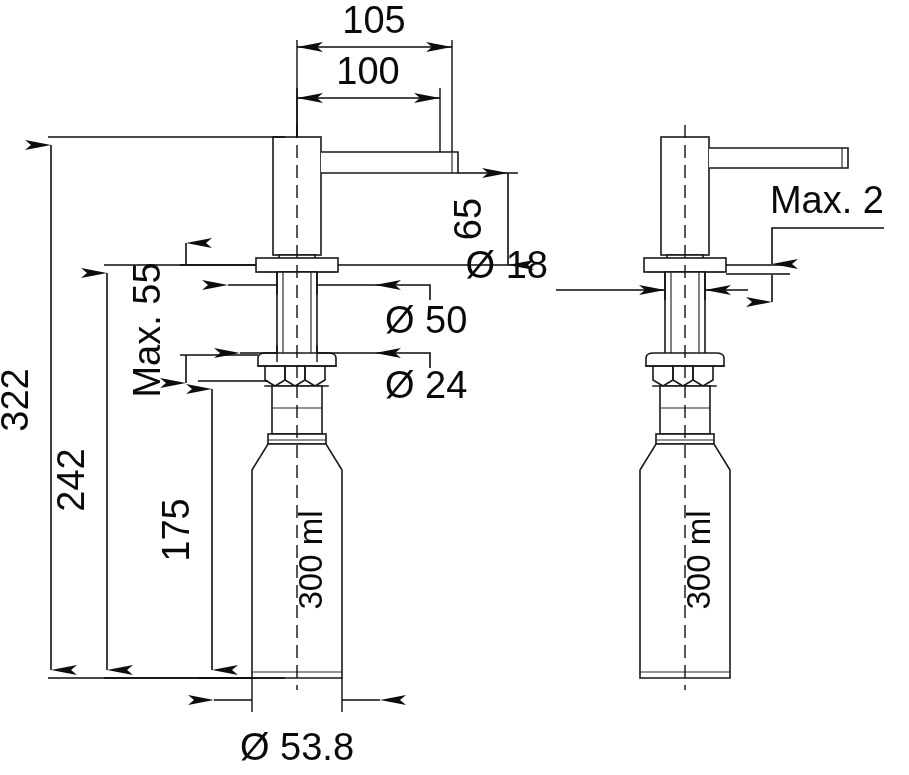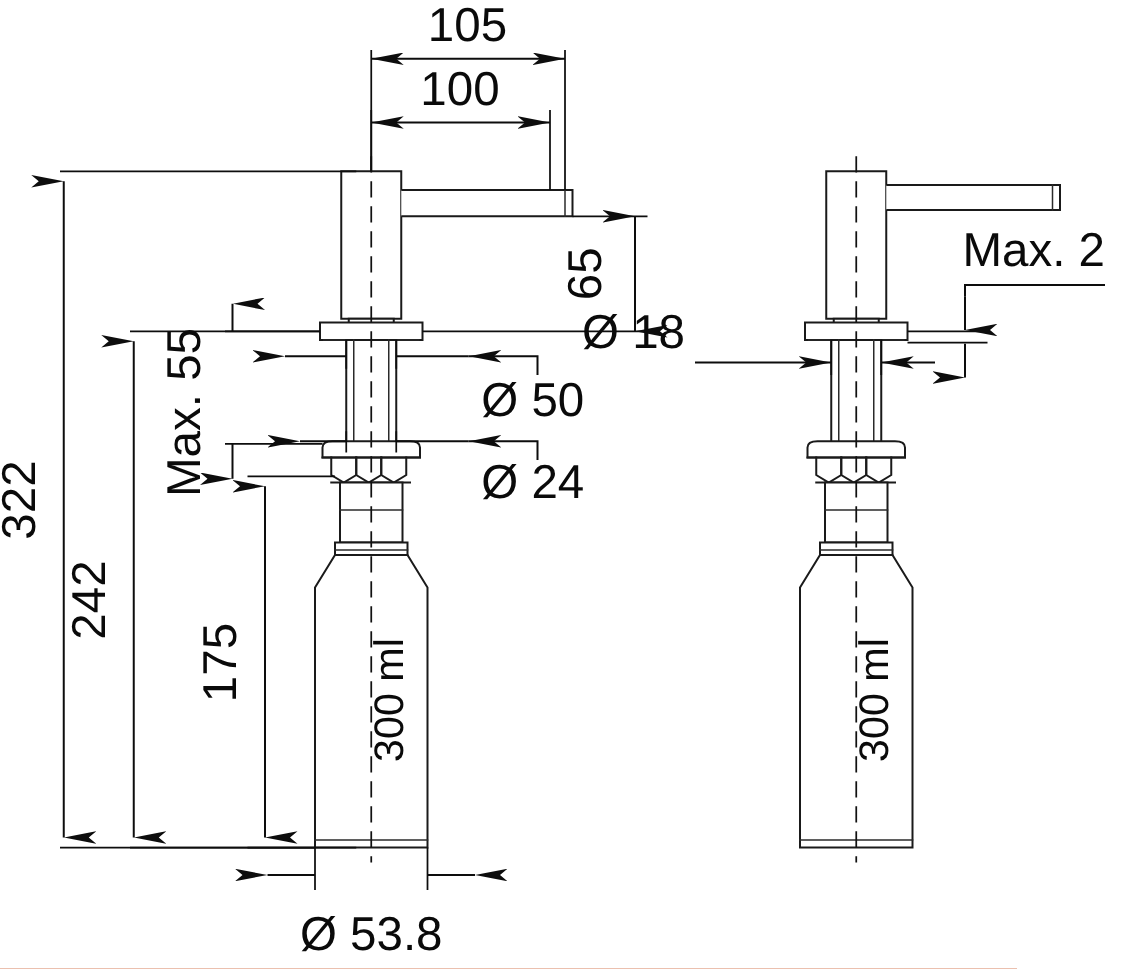--- a/index.html
+++ b/index.html
@@ -11,21 +11,21 @@
   body {
     width: 909px;
     height: 775px;
     overflow: hidden;
     font-family: "Liberation Sans", sans-serif;
   }
   #drawing-root {
     position: relative;
     width: 909px;
     height: 775px;
-    background: #c2410c;
+    background: #fca5a5;
   }
   svg#drawing-svg {
     display: block;
     width: 909px;
     height: 775px;
   }
   .dimtext {
     font-family: "Liberation Sans", sans-serif;
     font-size: 38px;
     fill: #0a0a0a;

